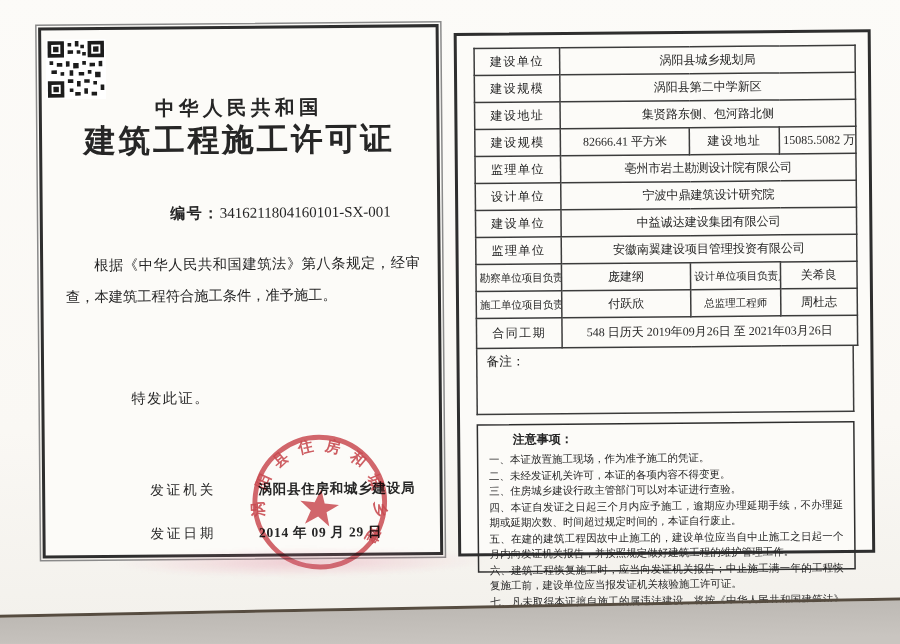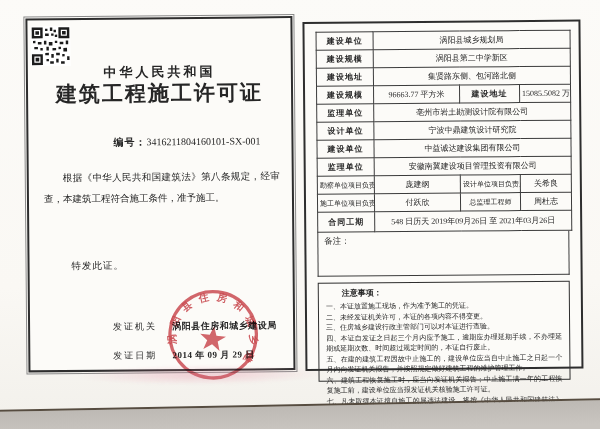--- a/index.html
+++ b/index.html
@@ -22,39 +22,39 @@
   .qr{position:absolute;left:3px;top:6px;width:40px;height:40px;}
   .country{position:absolute;left:0;right:0;top:44px;text-align:center;
     font-size:13px;font-weight:bold;letter-spacing:3px;}
   .cert-title{position:absolute;left:0;right:0;top:60px;text-align:center;
     font-size:21px;font-weight:bold;letter-spacing:2px;}
   .no-line{position:absolute;left:0;right:6px;top:116px;text-align:center;
     font-size:10px;padding-left:60px;}
   .no-line b{letter-spacing:1px;text-align:center;}
   .body-par{position:absolute;left:15px;right:12px;top:148px;
     font-size:9.5px;line-height:2.2;text-indent:2em;text-align:justify;}
-  .grant{position:absolute;left:42px;top:240px;font-size:9.5px;letter-spacing:1px;}
+  .grant{position:absolute;left:58px;top:240px;font-size:9.5px;letter-spacing:1px;}
   .field-row{position:absolute;left:70px;right:10px;font-size:9px;}
-  .field-row .lbl{display:inline-block;width:70px;letter-spacing:2px;text-align:center;}
+  .field-row .lbl{display:inline-block;width:70px;letter-spacing:2px;}
   .field-row .val{display:inline-block;font-weight:bold;letter-spacing:.5px;}
   .row-issuer{top:301px;}
   .row-date{top:330px;}
   .seal{position:absolute;left:135px;top:268px;width:96px;height:96px;
     transform:rotate(7deg);mix-blend-mode:multiply;opacity:.88;}
   .smudge{position:absolute;left:80px;top:372px;width:250px;height:20px;
     background:radial-gradient(ellipse at 50% 50%,rgba(226,120,150,.30),rgba(226,120,150,0) 70%);
     filter:blur(1px);}
   
   .right-page{position:absolute;left:310px;top:30px;width:278px;height:349px;
     border:2px solid #2e2e2e;background:#fcfbf8;box-sizing:border-box;
     padding:8px 11px;}
   table.info{width:100%;border-collapse:collapse;table-layout:fixed;}
   table.info td{border:1px solid #3c3c3c;font-size:8px;text-align:center;
     height:17px;padding:0 2px;overflow:hidden;white-space:nowrap;}
-  table.info td.lblcell{letter-spacing:1px;font-weight:bold;}
+  table.info td.lblcell{letter-spacing:1px;}
   table.info td.small{font-size:7px;letter-spacing:0;}
   table.info tr.last td{height:19px;}
   .remark{border:1px solid #3c3c3c;border-top:none;height:44px;
     font-size:8.5px;padding:3px 6px;box-sizing:border-box;}
   .notes-box{margin-top:6px;border:1.5px solid #2e2e2e;padding:4px 7px 3px 7px;
     height:99px;box-sizing:border-box;font-size:7px;line-height:1.5;}
   .notes-title{font-weight:bold;font-size:8px;text-indent:2em;margin-bottom:2px;}
   .note-line{text-align:justify;}
 </style>
 </head>
@@ -152,21 +152,21 @@
         <tr>
           <td class="lblcell">建设规模</td>
           <td colspan="3">涡阳县第二中学新区</td>
         </tr>
         <tr>
           <td class="lblcell">建设地址</td>
           <td colspan="3">集贤路东侧、包河路北侧</td>
         </tr>
         <tr>
           <td class="lblcell">建设规模</td>
-          <td>96663.77 平方米</td>
+          <td>82666.41 平方米</td>
           <td class="lblcell">建设地址</td>
           <td>15085.5082 万元</td>
         </tr>
         <tr>
           <td class="lblcell">监理单位</td>
           <td colspan="3">亳州市岩土勘测设计院有限公司</td>
         </tr>
         <tr>
           <td class="lblcell">设计单位</td>
           <td colspan="3">宁波中鼎建筑设计研究院</td>

